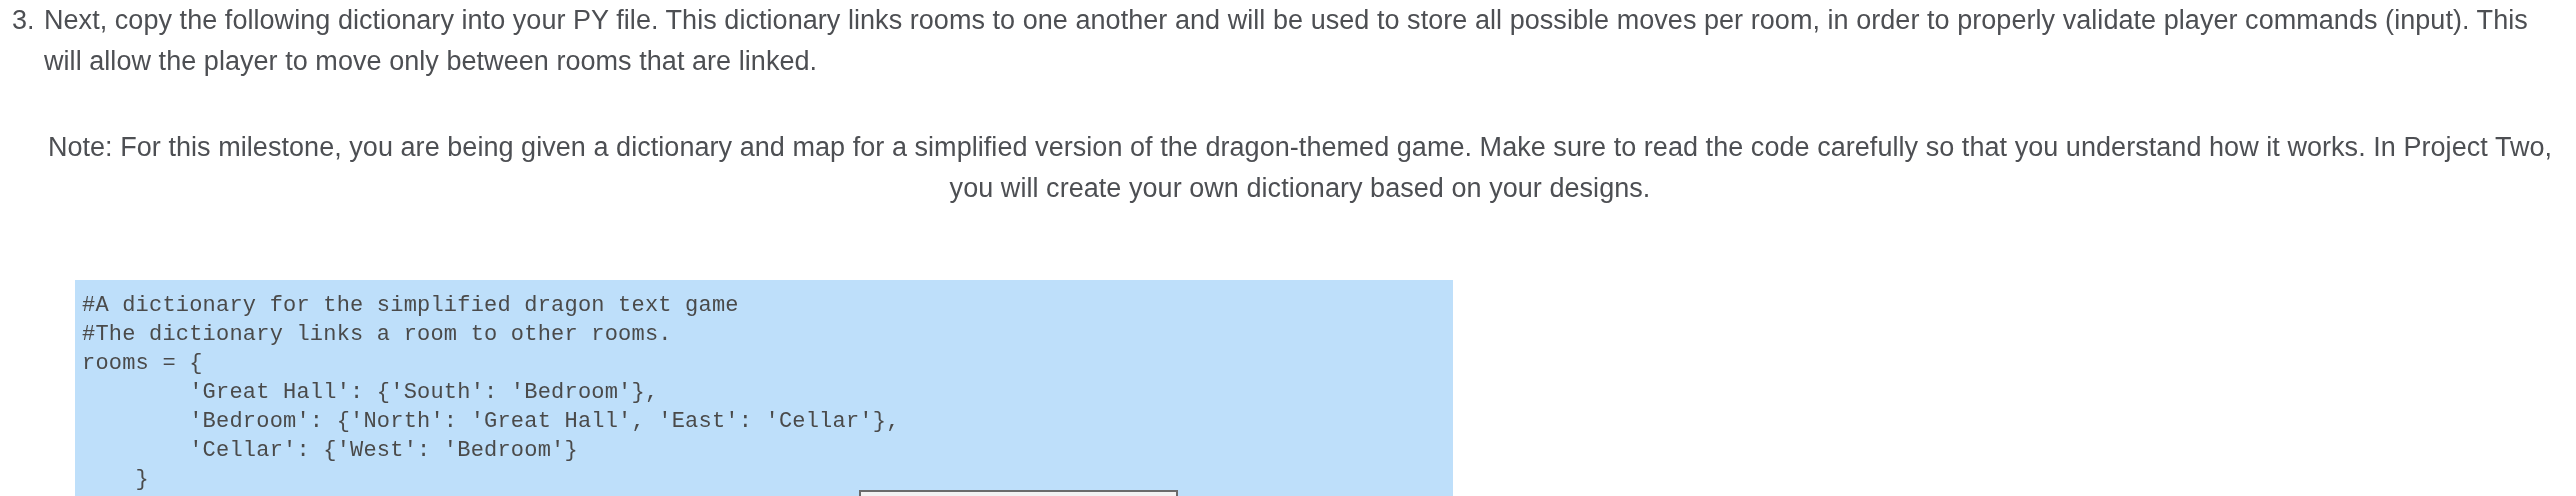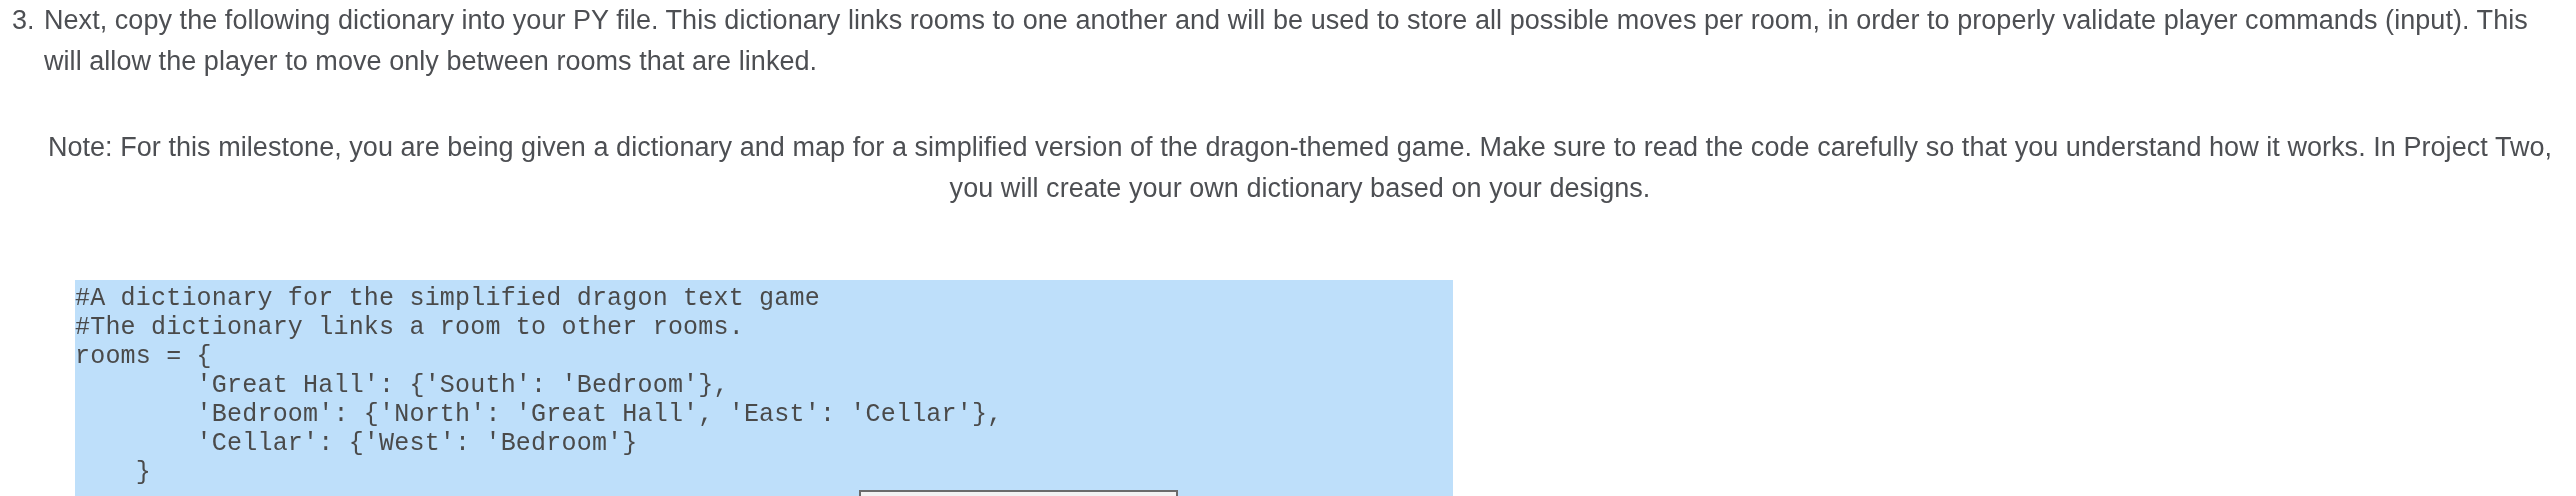--- a/index.html
+++ b/index.html
@@ -68,24 +68,24 @@
     left: 75px;
     top: 0;
     width: 1378px;
     height: 217px;
     background: #bedffa;
   }
   .code-text {
     position: absolute;
     left: 75px;
     top: 0;
-    margin: 0;
+    margin: 7px;
     padding: 4px 0 0 0;
     font-family: "Liberation Mono", "DejaVu Sans Mono", monospace;
-    font-size: 25px;
+    font-size: 22px;
     line-height: 29px;
     color: #4a4a4a;
     white-space: pre;
     letter-spacing: 0.2px;
   }
 
   
   .bottom-edge-element {
     position: absolute;
     left: 859px;

